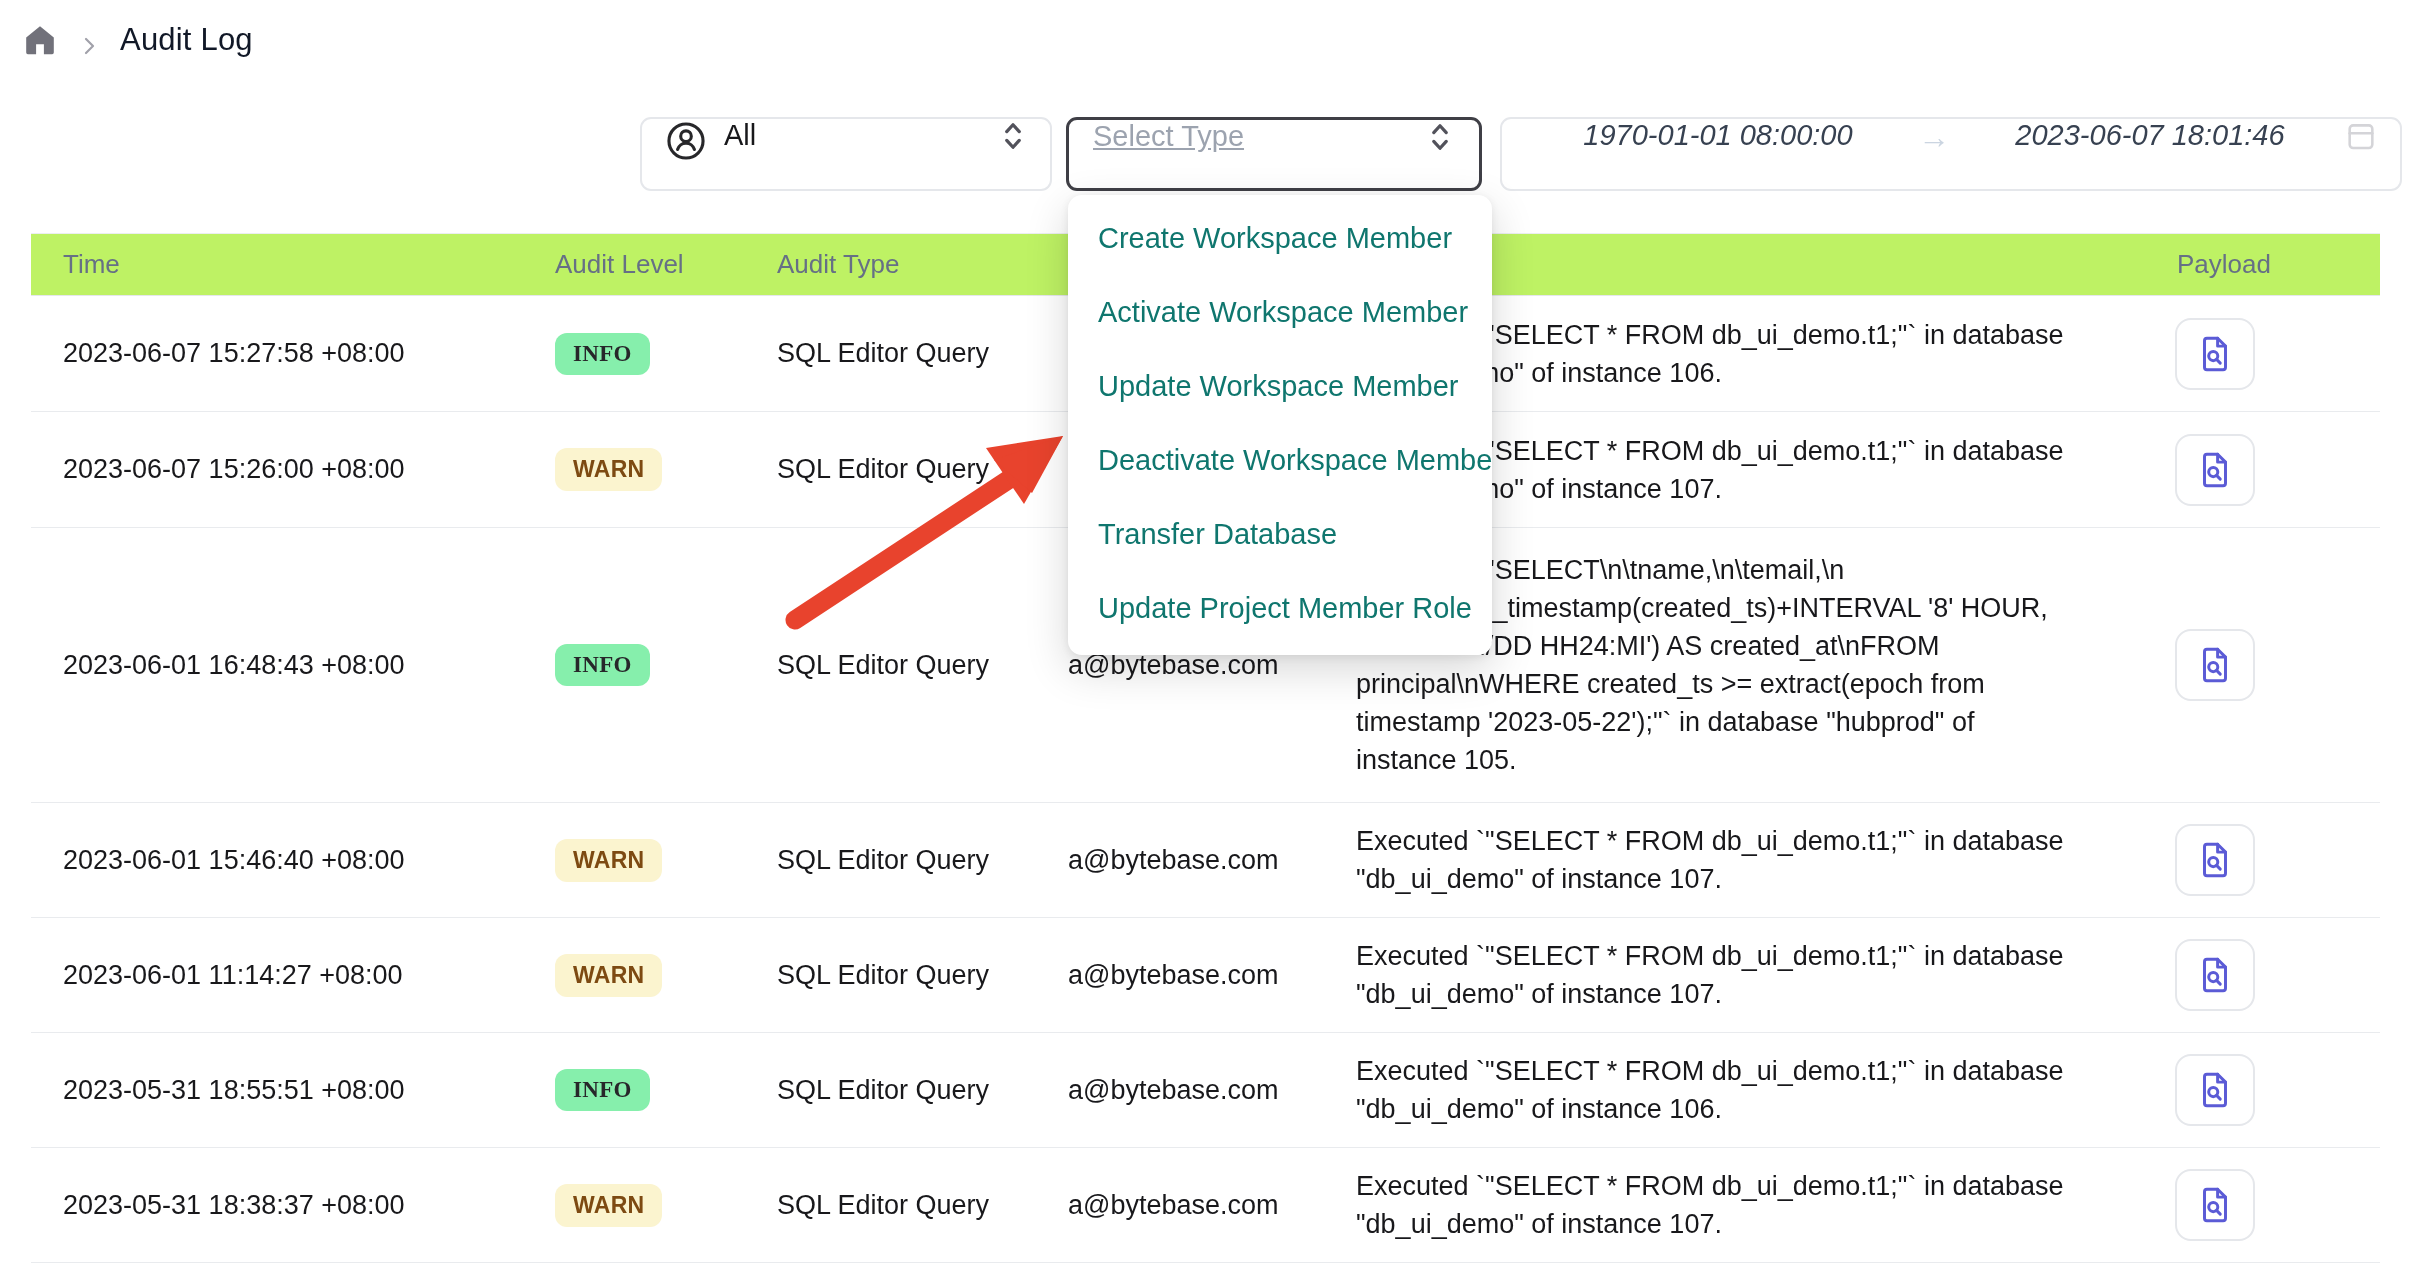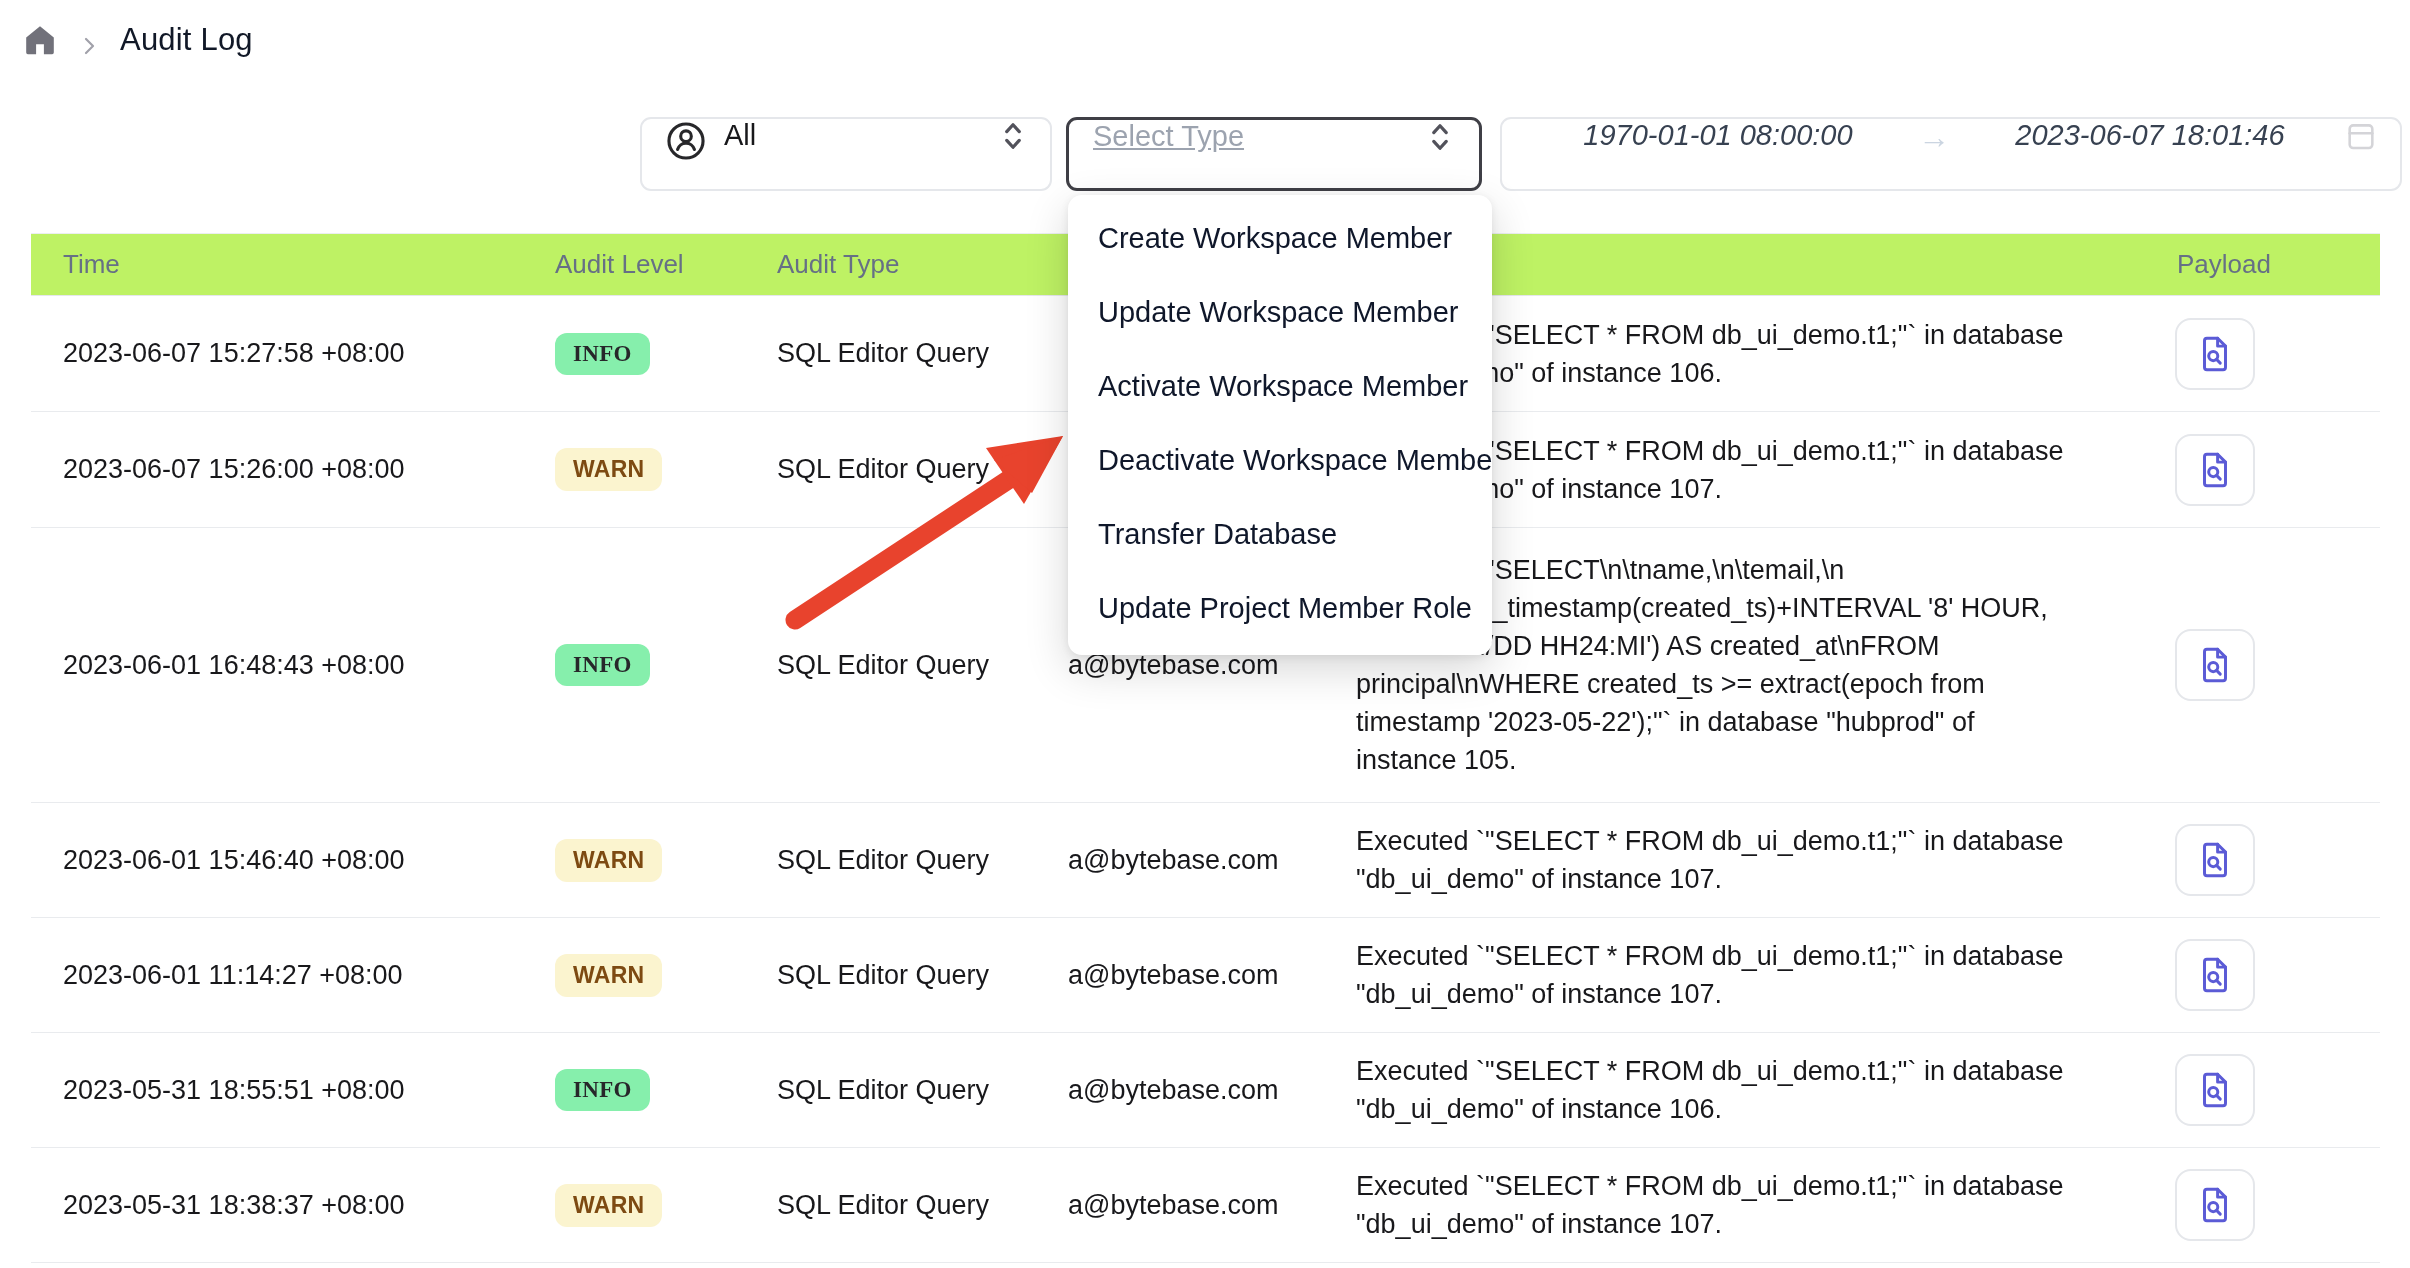--- a/index.html
+++ b/index.html
@@ -39,21 +39,21 @@
     border-radius:12px; letter-spacing:.3px; }
   .badge.info { background:#86efac; color:#27272a;font-family:Liberation Serif, serif; }
   .badge.warn { background:#fbf4cf; color:#7d4a12; }
   .payload-btn { width:80px; height:72px; border:2px solid #e5e7eb; border-radius:16px;
     background:#fff; display:flex; align-items:center; justify-content:center; cursor:pointer; margin-left:4px; }
 
   
   .dropdown { position:absolute; left:1068px; top:195px; width:424px; height:460px;
     background:#fff; border-radius:14px; box-shadow:0 14px 44px rgba(0,0,0,.16), 0 2px 8px rgba(0,0,0,.08);
     padding-top:6px; z-index:30; overflow:hidden; }
-  .dd-item { height:74px; line-height:74px; padding-left:30px; font-size:29px; color:#0f172a;
+  .dd-item { height:74px; line-height:74px; padding-left:30px; font-size:29px; color:#0f766e;
     white-space:nowrap; overflow:hidden; cursor:pointer; }
 
   
   .red-arrow { position:absolute; left:770px; top:418px; z-index:20; pointer-events:none; }
 
   svg { display:block; }
 </style>
 </head>
 <body>
 
@@ -271,23 +271,23 @@
         </span>
       </button>
     </div>
   </div>
 </div>
 </div>
 
 <div class="dropdown">
   <div class="dd-item">Create Workspace Member</div>
 
+  <div class="dd-item">Activate Workspace Member</div>
+
   <div class="dd-item">Update Workspace Member</div>
-
-  <div class="dd-item">Activate Workspace Member</div>
 
   <div class="dd-item">Deactivate Workspace Member</div>
 
   <div class="dd-item">Transfer Database</div>
 
   <div class="dd-item">Update Project Member Role</div>
 </div>
 
 <div class="red-arrow">
   <svg width="310" height="215" viewBox="0 0 310 215">

